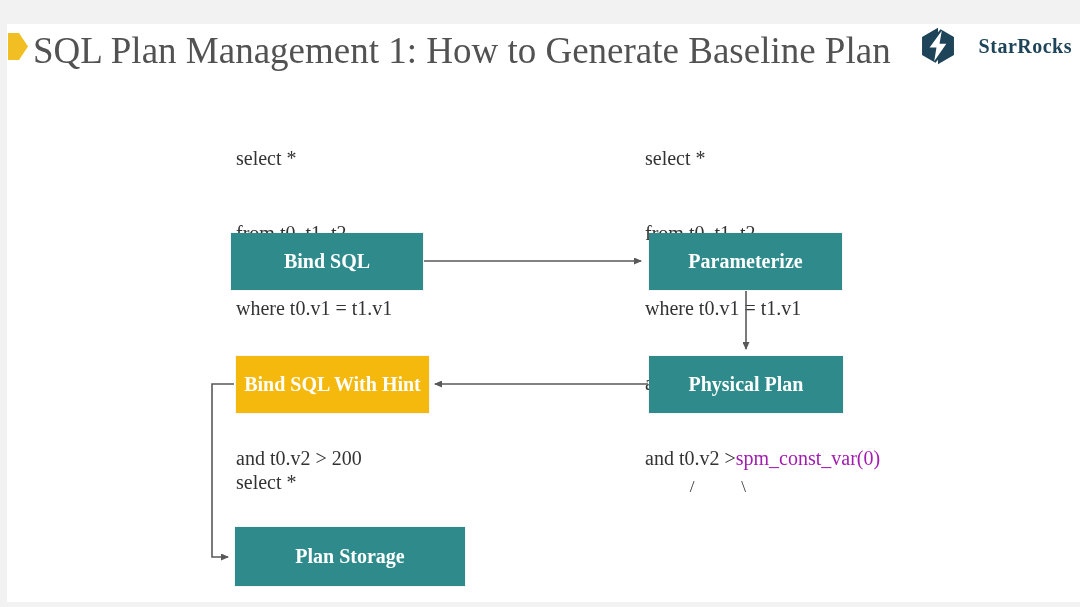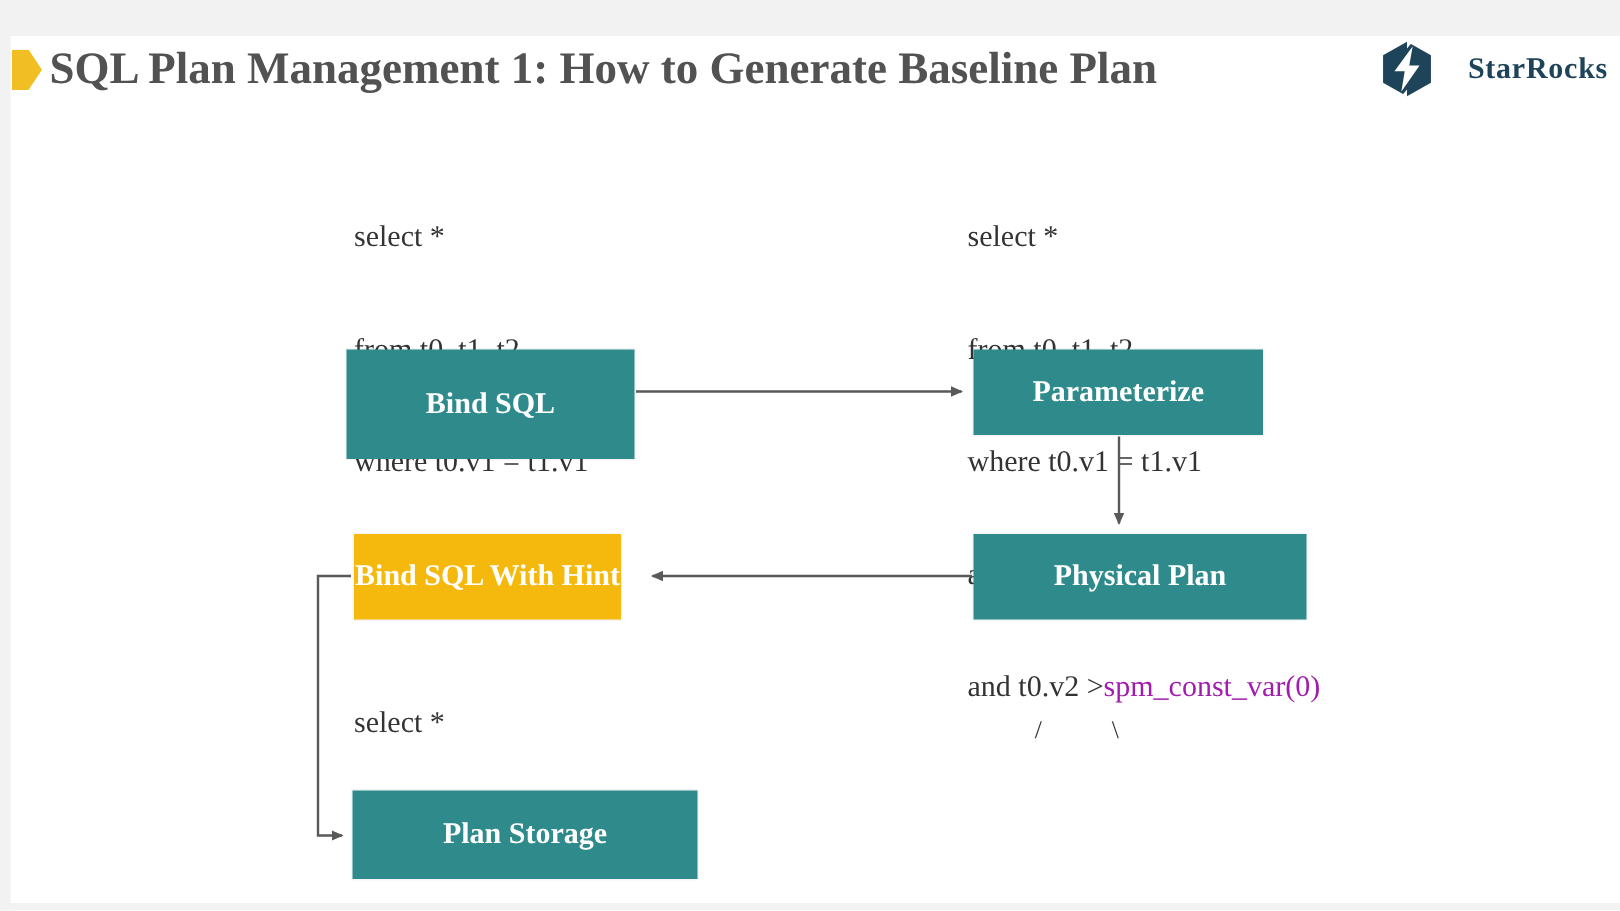--- a/index.html
+++ b/index.html
@@ -18,21 +18,21 @@
   .edge-bottom { left: 0; top: 602px; width: 1080px; height: 5px; }
 
   
   .title-bullet {
     position: absolute; left: 8px; top: 33px; width: 20px; height: 27px;
     background: #F1BF24;
     clip-path: polygon(0 0, 55% 0, 100% 50%, 55% 100%, 0 100%);
   }
   .page-title {
     position: absolute; left: 33px; top: 29px; margin: 0;
-    font-size: 30px; font-weight: bold; color: #525252;
+    font-size: 37px; font-weight: normal; color: #525252;
     white-space: nowrap; letter-spacing: 0px;
   }
   .logo {
     position: absolute; right: 8px; top: 27px;
     display: flex; align-items: center; gap: 6px;
   }
   .logo-text {
     font-size: 20px; font-weight: bold; color: #1E4459; letter-spacing: 0.5px; margin-left: 16px;
   }
 
@@ -48,24 +48,24 @@
 
   
   .node {
     position: absolute;
     display: flex; align-items: center; justify-content: center;
     color: #ffffff; font-size: 20px; font-weight: bold;
     box-shadow: 0 0 0 1px rgba(0,0,0,0.04);
   }
   .teal   { background: #2F8B8B; }
   .yellow { background: #F5B80D; }
-  .node-bind-sql      { left: 231px; top: 233px; width: 192px; height: 73px; }
+  .node-bind-sql      { left: 231px; top: 233px; width: 192px; height: 57px; }
   .node-parameterize  { left: 649px; top: 233px; width: 193px; height: 57px; }
-  .node-physical-plan { left: 649px; top: 356px; width: 222px; height: 57px; }
-  .node-bind-hint     { left: 236px; top: 356px; width: 178px; height: 57px; }
+  .node-physical-plan { left: 649px; top: 356px; width: 194px; height: 57px; }
+  .node-bind-hint     { left: 236px; top: 356px; width: 193px; height: 57px; }
   .node-plan-storage  { left: 235px; top: 527px; width: 230px; height: 59px; }
 
   
   .connectors {
     position: absolute; left: 0; top: 0; width: 1080px; height: 607px;
     pointer-events: none;
   }
 
   
   .plan-tree {
@@ -93,20 +93,21 @@
       <polygon points="50,98 40,98 50,86" fill="#ffffff"></polygon>
     </svg>
     <span class="logo-text">StarRocks</span>
   </div>
 
   <div class="code code-original">
     <div>select *</div>
     <div>from t0, t1, t2</div>
     <div>where t0.v1 = t1.v1</div>
     <div>and t0.v1 = t2.v1</div>
+    <div>and t0.v2 &gt; 200</div>
   </div>
 
   <div class="code code-parameterized">
     <div>select *</div>
     <div>from t0, t1, t2</div>
     <div>where t0.v1 = t1.v1</div>
     <div>and t0.v1 = t2.v1</div>
     <div><span>and t0.v2 &gt;</span><span class="red">spm_const_var(0)</span></div>
   </div>
 

